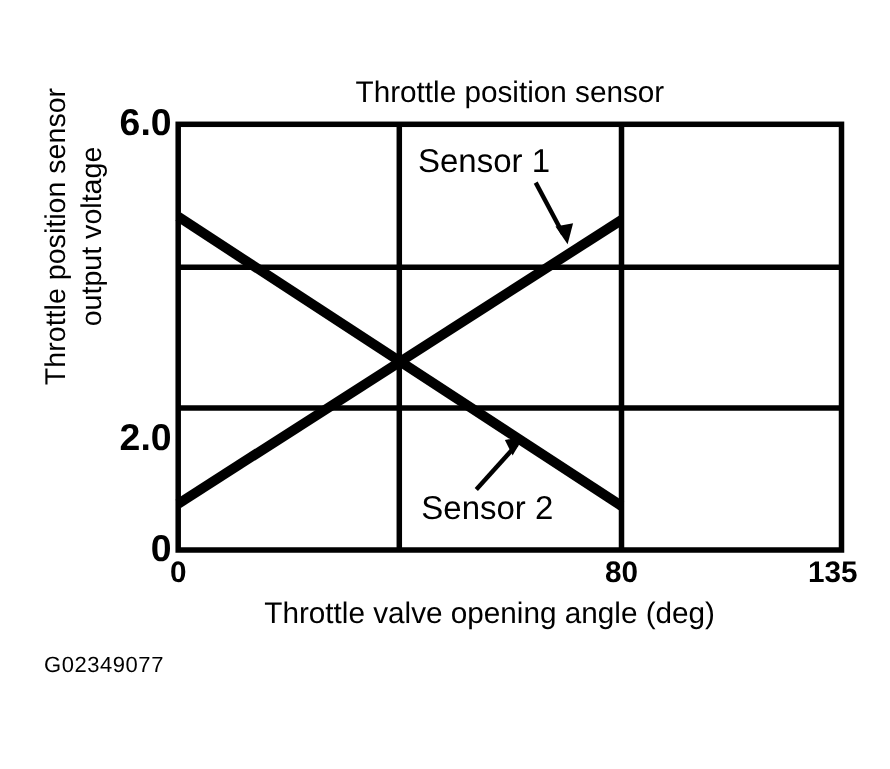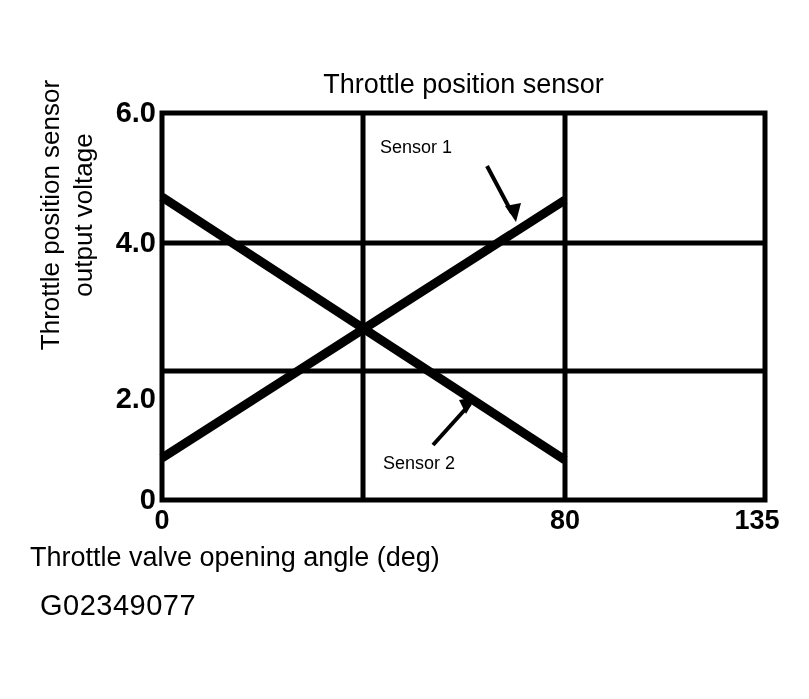--- a/index.html
+++ b/index.html
@@ -48,47 +48,47 @@
     font-size: 26px;
     line-height: 33px;
   }
   .ylabel-line { display: block; white-space: nowrap; }
 
   .xlabel {
     position: absolute;
     left: 30px;
     top: 541px;
     width: 620px;
-    text-align: left;
+    text-align: right;
     font-size: 27px;
     line-height: 32px;
     white-space: nowrap;
   }
 
   .figure-code {
     position: absolute;
     left: 40px;
     top: 592px;
-    font-size: 29px;
+    font-size: 20px;
     line-height: 26px;
     letter-spacing: 0.5px;
     white-space: nowrap;
   }
 
   .plot-svg {
     position: absolute;
     left: 0;
     top: 0;
   }
 
   .ytick {
     position: absolute;
     right: 0;
     text-align: right;
-    font-size: 29px;
+    font-size: 34px;
     font-weight: bold;
     line-height: 27px;
     white-space: nowrap;
   }
   .ytick-box {
     position: absolute;
     left: 60px;
     width: 96px;
     height: 27px;
   }
@@ -100,44 +100,41 @@
     margin-left: -45px;
     text-align: center;
     font-size: 27px;
     font-weight: bold;
     line-height: 30px;
     white-space: nowrap;
   }
 
   .series-label {
     position: absolute;
-    font-size: 18px;
+    font-size: 30px;
     line-height: 30px;
     white-space: nowrap;
   }
   #label-sensor-1 { left: 380px; top: 132px; }
   #label-sensor-2 { left: 383px; top: 448px; }
 </style>
 </head>
 <body>
 
 <div id="figure">
 
   <div class="chart-title">Throttle position sensor</div>
 
   <div class="ylabel-wrap">
     <span class="ylabel-line">Throttle position sensor</span>
     <span class="ylabel-line">output voltage</span>
   </div>
 
   <div class="ytick-box" style="top:99px;">
     <span class="ytick">6.0</span>
-  </div>
-  <div class="ytick-box" style="top:229px;">
-    <span class="ytick">4.0</span>
   </div>
   <div class="ytick-box" style="top:357px;margin-top:28px;">
     <span class="ytick">2.0</span>
   </div>
   <div class="ytick-box" style="top:486px;">
     <span class="ytick">0</span>
   </div>
 
   <div class="xtick" style="left:162px;">0</div>
   <div class="xtick" style="left:565px;">80</div>

